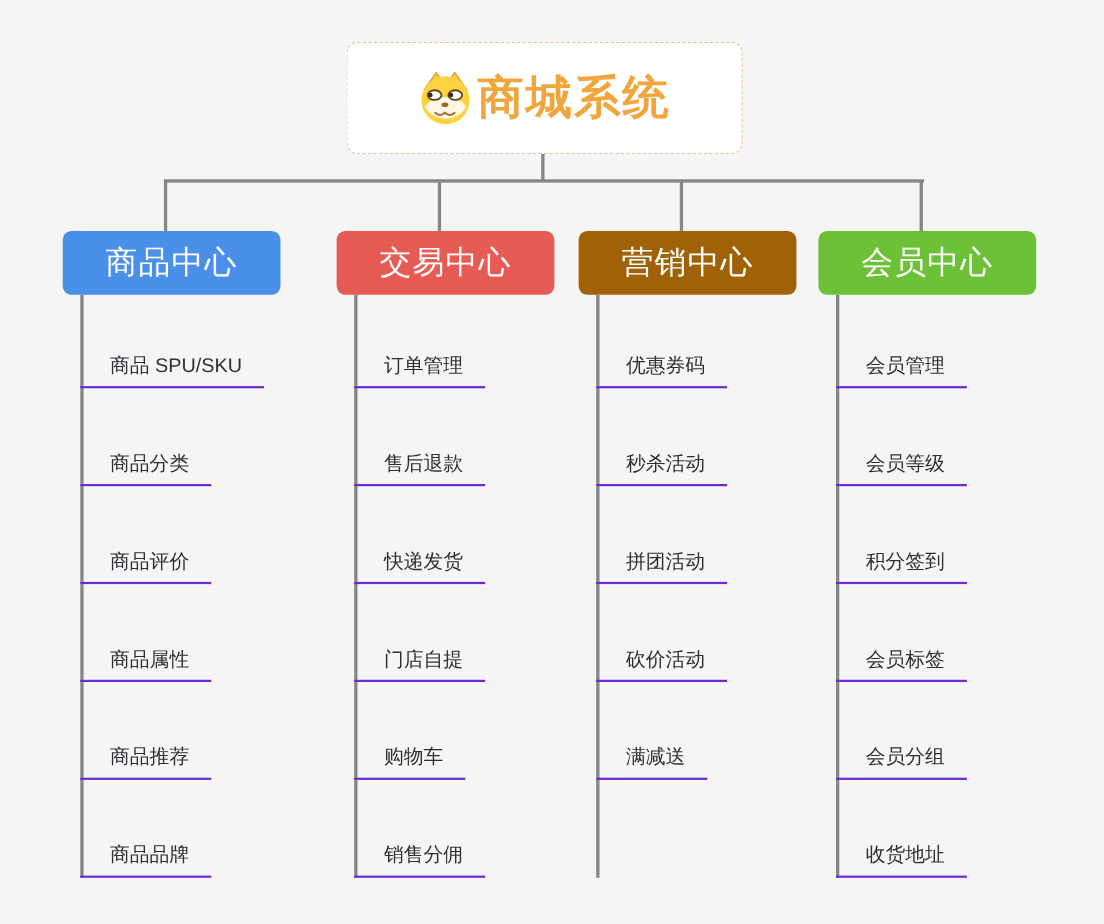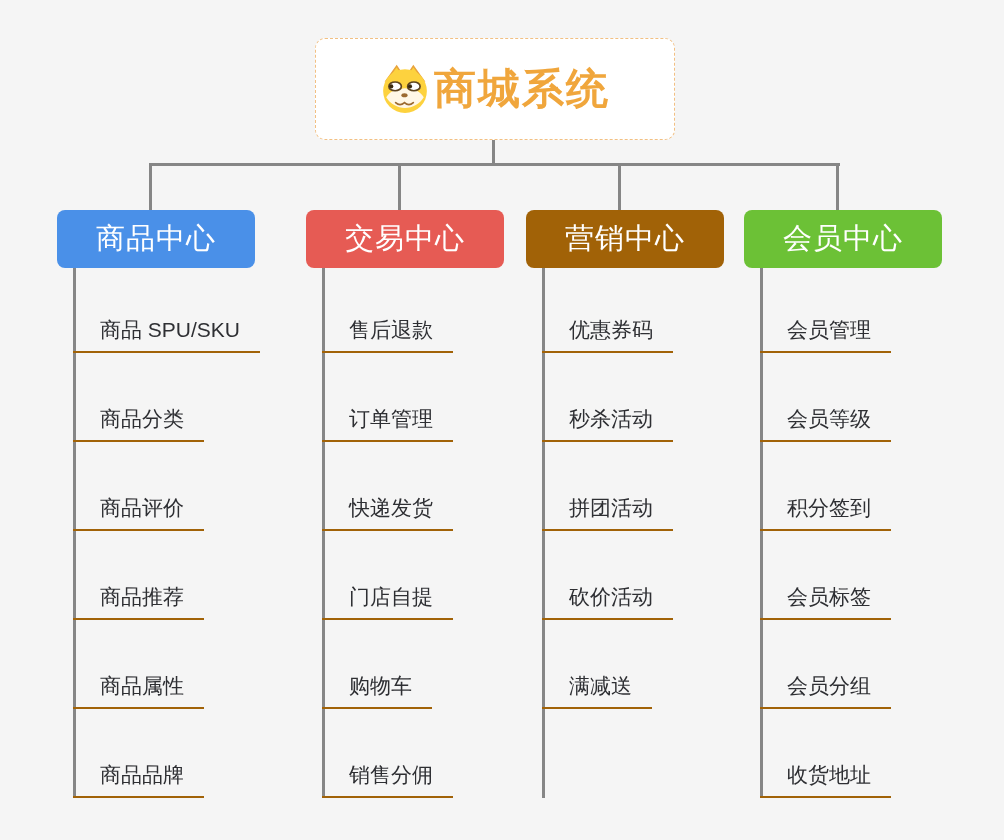--- a/index.html
+++ b/index.html
@@ -70,22 +70,22 @@
   }
   .leaf-item{
     height:89px;
     display:flex;
     align-items:flex-end;
   }
   .leaf-item:first-child{height:85px;}
   .leaf-label{
     margin-left:16px;
     padding:0 20px 7px 27px;
-    border-bottom:2px solid #a16207;
-    font-size:21px;
+    border-bottom:2px solid #6d28d9;
+    font-size:18px;
     color:#2e2f33;
     white-space:nowrap;
     cursor:pointer;
   }
 </style>
 </head>
 <body>
 
 <div class="canvas">
 
@@ -119,40 +119,40 @@
       <div class="leaf-item">
           <span class="leaf-label">商品 SPU/SKU</span>
         </div>
       <div class="leaf-item">
           <span class="leaf-label">商品分类</span>
         </div>
       <div class="leaf-item">
           <span class="leaf-label">商品评价</span>
         </div>
       <div class="leaf-item">
+          <span class="leaf-label">商品属性</span>
+        </div>
+      <div class="leaf-item">
           <span class="leaf-label">商品推荐</span>
-        </div>
-      <div class="leaf-item">
-          <span class="leaf-label">商品属性</span>
         </div>
       <div class="leaf-item">
           <span class="leaf-label">商品品牌</span>
         </div>
     </div>
   </div>
 
   <div class="branch-col col-1">
     <div class="branch-node" style="background: rgb(230, 91, 84);">交易中心</div>
     <div class="trunk"></div>
     <div class="items">
       <div class="leaf-item">
+          <span class="leaf-label">订单管理</span>
+        </div>
+      <div class="leaf-item">
           <span class="leaf-label">售后退款</span>
-        </div>
-      <div class="leaf-item">
-          <span class="leaf-label">订单管理</span>
         </div>
       <div class="leaf-item">
           <span class="leaf-label">快递发货</span>
         </div>
       <div class="leaf-item">
           <span class="leaf-label">门店自提</span>
         </div>
       <div class="leaf-item">
           <span class="leaf-label">购物车</span>
         </div>

